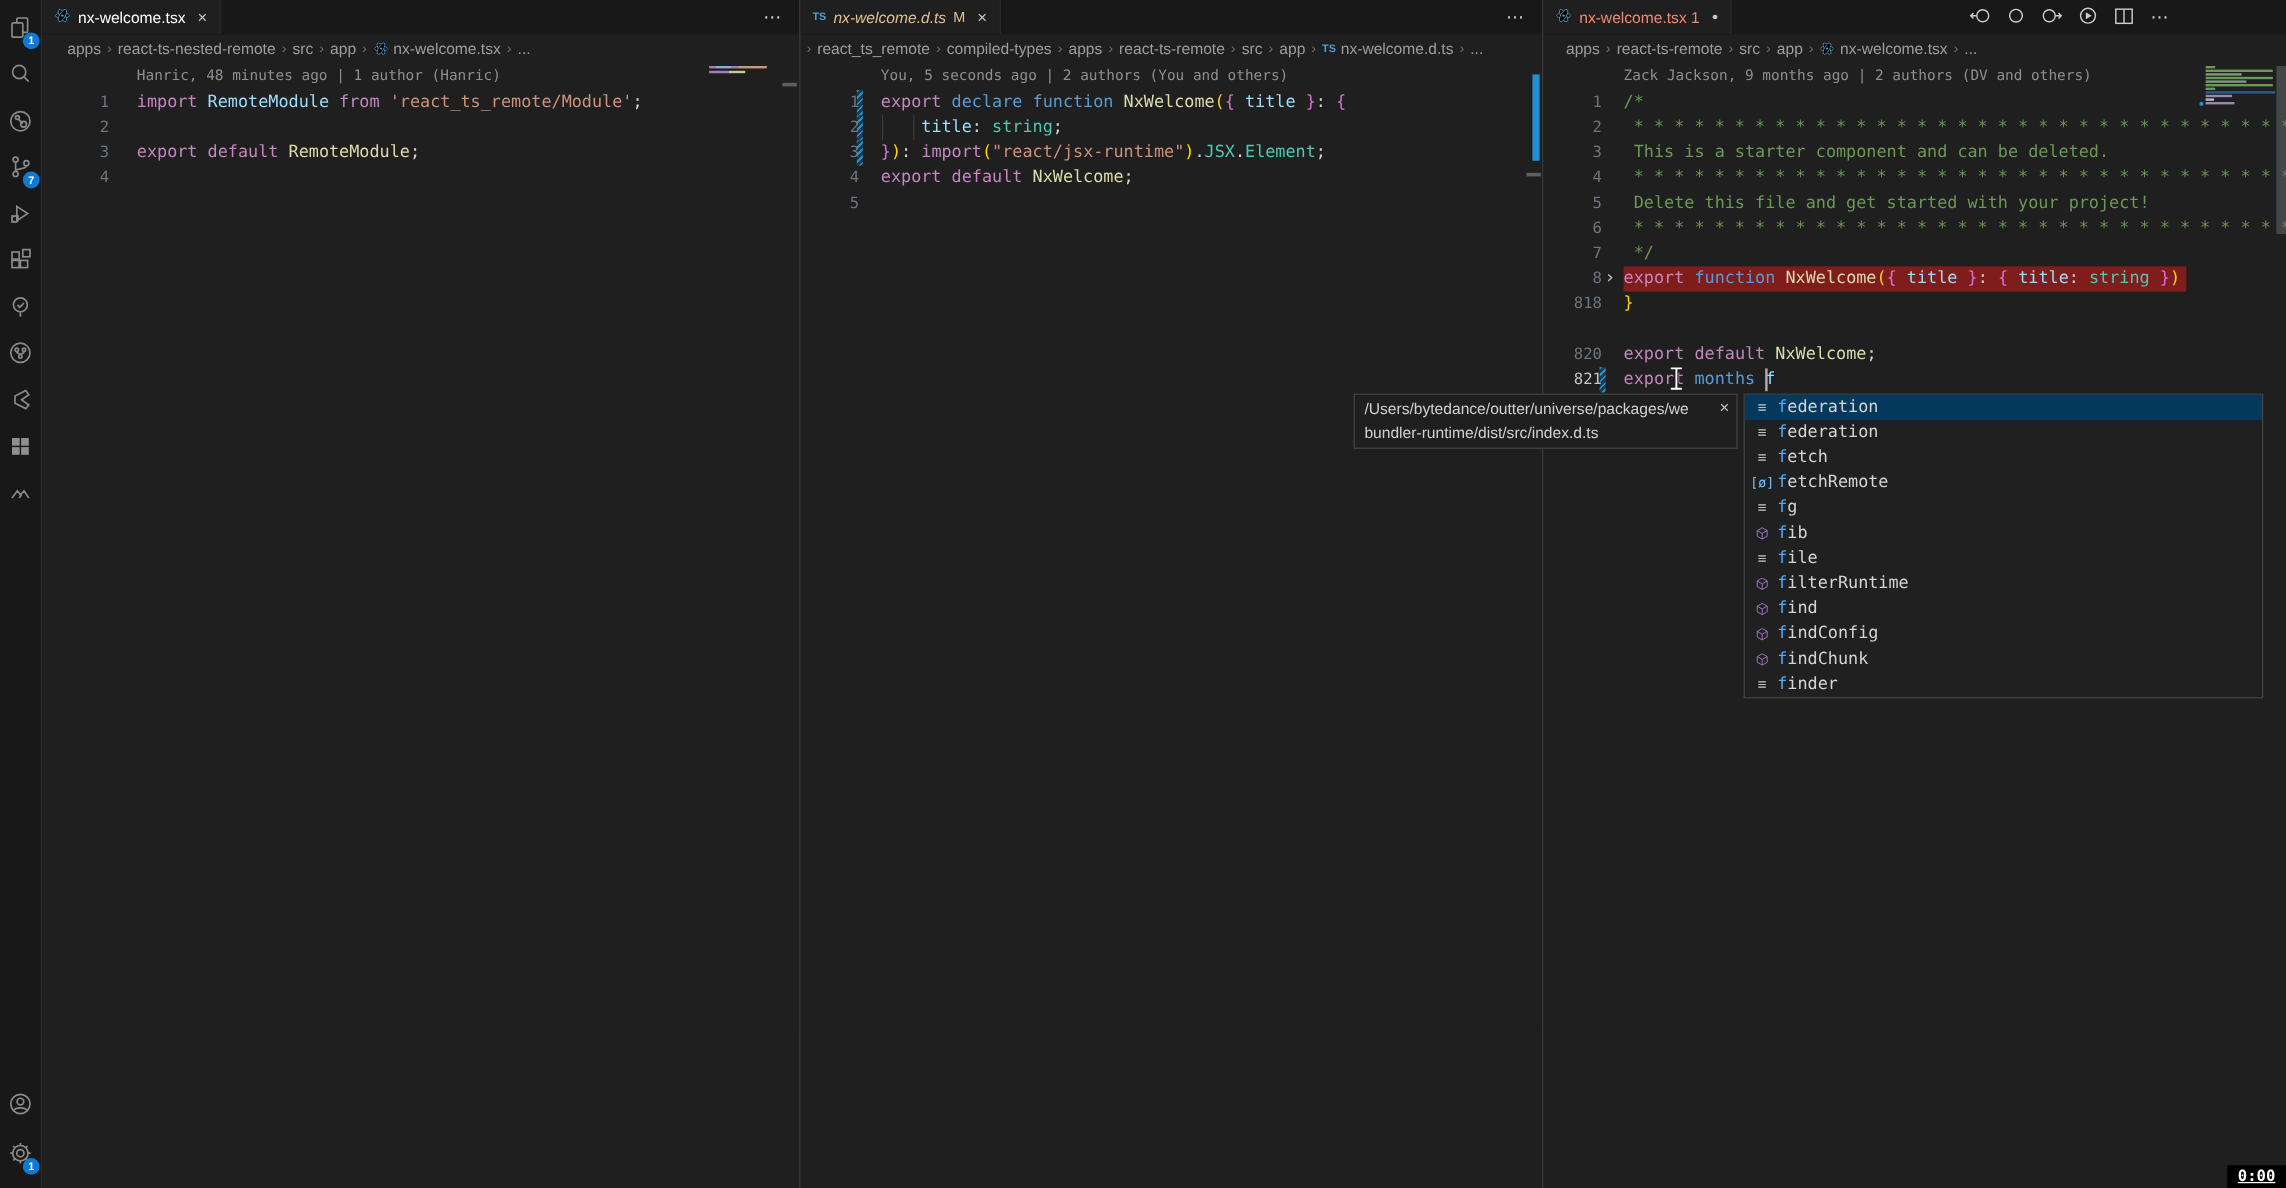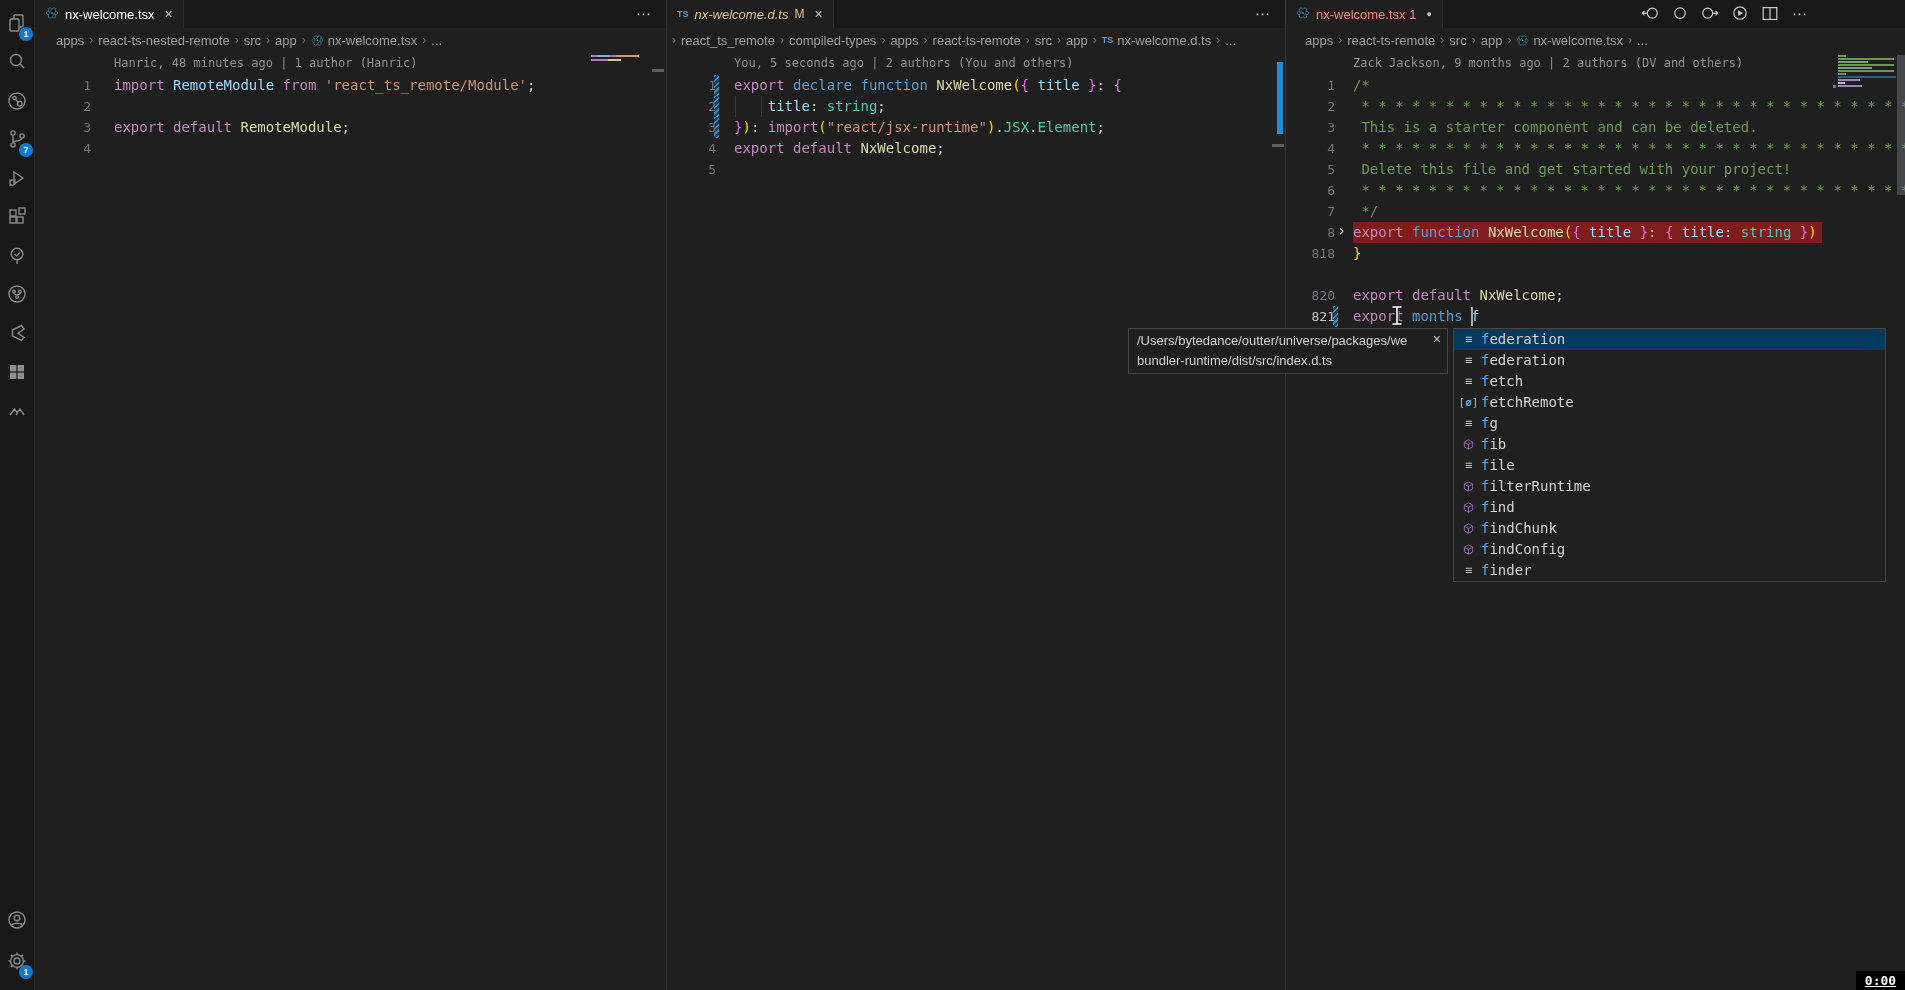--- a/index.html
+++ b/index.html
@@ -437,29 +437,29 @@
           </svg>
         </span>
         <span><span class="sg-match">f</span><span>ind</span></span>
       </div>
       <div class="sg-row">
         <span class="sg-icon method">
           <svg width="13" height="13" viewBox="0 0 22 22">
             <path d="M11 3 L18 7 V15 L11 19 L4 15 V7 Z M4 7 L11 11 L18 7 M11 11 V19"></path>
           </svg>
         </span>
-        <span><span class="sg-match">f</span><span>indChunk</span></span>
+        <span><span class="sg-match">f</span><span>indConfig</span></span>
       </div>
       <div class="sg-row">
         <span class="sg-icon method">
           <svg width="13" height="13" viewBox="0 0 22 22">
             <path d="M11 3 L18 7 V15 L11 19 L4 15 V7 Z M4 7 L11 11 L18 7 M11 11 V19"></path>
           </svg>
         </span>
-        <span><span class="sg-match">f</span><span>indConfig</span></span>
+        <span><span class="sg-match">f</span><span>indChunk</span></span>
       </div>
       <div class="sg-row">
         <span class="sg-icon text">≡</span>
         <span><span class="sg-match">f</span><span>inder</span></span>
       </div>
     </div>
 
   <div id="timer">0:00</div>
 
   <div id="mouse-cursor">

